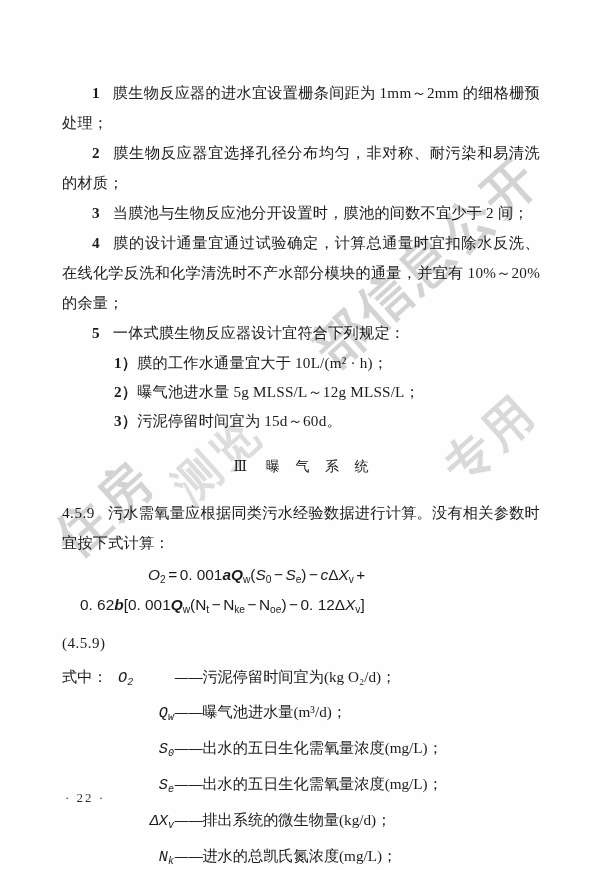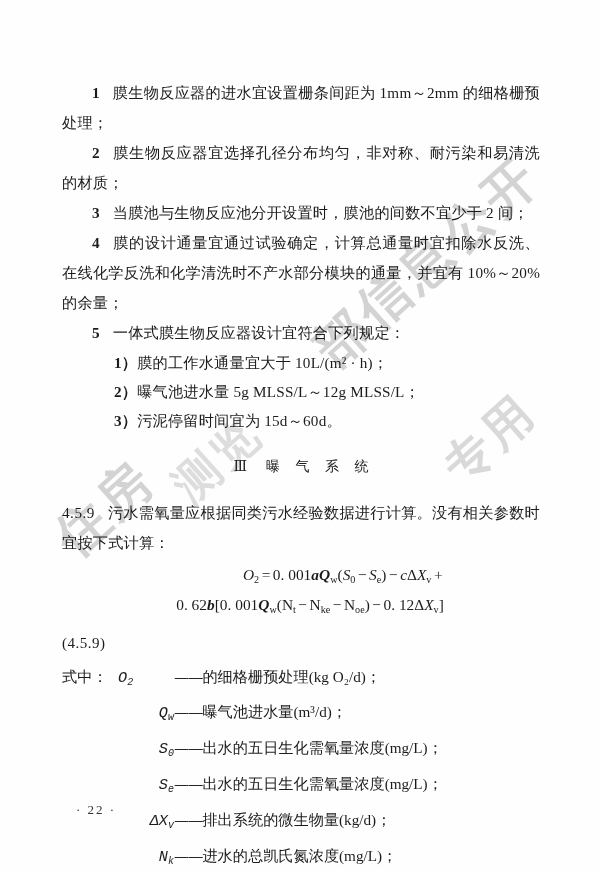--- a/index.html
+++ b/index.html
@@ -118,24 +118,23 @@
   
   .clause-no {
     font-weight: 400;
     font-family: "Liberation Serif", serif;
     letter-spacing: 0.5px;
   }
 
   
   .formula-block {
     margin: 4px 0 0 0;
-    font-family: Liberation Serif, serif;
+    font-family: Liberation Sans, sans-serif;
     font-size: 15.4px;
     line-height: 25px;
-    text-align: center;
   }
   .frow {
     display: block;
     white-space: nowrap;
   }
   .f1 { padding-left: 86px; }
   .f2 { padding-left: 62px; }
   .f3 { padding-left: 18px; }
   .formula-block i { font-style: italic; }
   .formula-block .bi { font-style: italic; font-weight: 700; }
@@ -186,28 +185,27 @@
     text-align: left;
   }
   .defrow.first .sym { width: 56px; text-align: left; }
   .unit {
     font-family: "Liberation Serif", serif;
   }
 
   
   .page-number {
     position: absolute;
-    left: 76px;
+    left: 65px;
     top: 790px;
     font-size: 13px;
     font-family: "Liberation Serif", serif;
     color: #333;
     letter-spacing: 2px;
     z-index: 10;
-    margin-top: 12px;
   }
 </style>
 </head>
 <body>
 
 <div class="page">
 
   <div class="watermark-layer">
     <div class="wm wm-a">住房</div>
     <div class="wm wm-b">部信息公开</div>
@@ -237,21 +235,21 @@
 
     <div class="formula-block">
       <span class="frow f1"><i>O</i><sub>2</sub><span class="op">=</span>0.&nbsp;001<i class="bi">a</i><span class="bi">Q</span><sub>w</sub>(<i>S</i><sub>0</sub><span class="op">−</span><i>S</i><sub>e</sub>)<span class="op">−</span><i>c</i>Δ<i>X</i><sub>v</sub><span class="op">+</span></span>
       <span class="frow f3">0.&nbsp;62<i class="bi">b</i>[0.&nbsp;001<span class="bi">Q</span><sub>w</sub>(N<sub>t</sub><span class="op">−</span>N<sub>ke</sub><span class="op">−</span>N<sub>oe</sub>)<span class="op">−</span>0.&nbsp;12Δ<i>X</i><sub>v</sub>]</span>
     </div>
 
     <p class="eqnum">(4.5.9)</p>
 
     <div class="defs">
 
-      <div class="defrow first"><span class="shizhong">式中：</span><span class="sym"><i>O</i><sub>2</sub></span><span class="lead">——</span><span>的细格栅预处理</span><span class="unit">(kg O₂/d)；</span></div>
+      <div class="defrow first"><span class="shizhong">式中：</span><span class="sym"><i>O</i><sub>2</sub></span><span class="lead">——</span><span>污泥停留时间宜为</span><span class="unit">(kg O₂/d)；</span></div>
 
       <div class="defrow"><span class="sym"><i>Q</i><sub>w</sub></span><span class="lead">——</span><span>曝气池进水量</span><span class="unit">(m³/d)；</span></div>
 
       <div class="defrow"><span class="sym"><i>S</i><sub>0</sub></span><span class="lead">——</span><span>出水的五日生化需氧量浓度</span><span class="unit">(mg/L)；</span></div>
 
       <div class="defrow"><span class="sym"><i>S</i><sub>e</sub></span><span class="lead">——</span><span>出水的五日生化需氧量浓度</span><span class="unit">(mg/L)；</span></div>
 
       <div class="defrow"><span class="sym">Δ<i>X</i><sub>v</sub></span><span class="lead">——</span><span>排出系统的微生物量</span><span class="unit">(kg/d)；</span></div>
 
       <div class="defrow"><span class="sym"><i>N</i><sub>k</sub></span><span class="lead">——</span><span>进水的总凯氏氮浓度</span><span class="unit">(mg/L)；</span></div>

